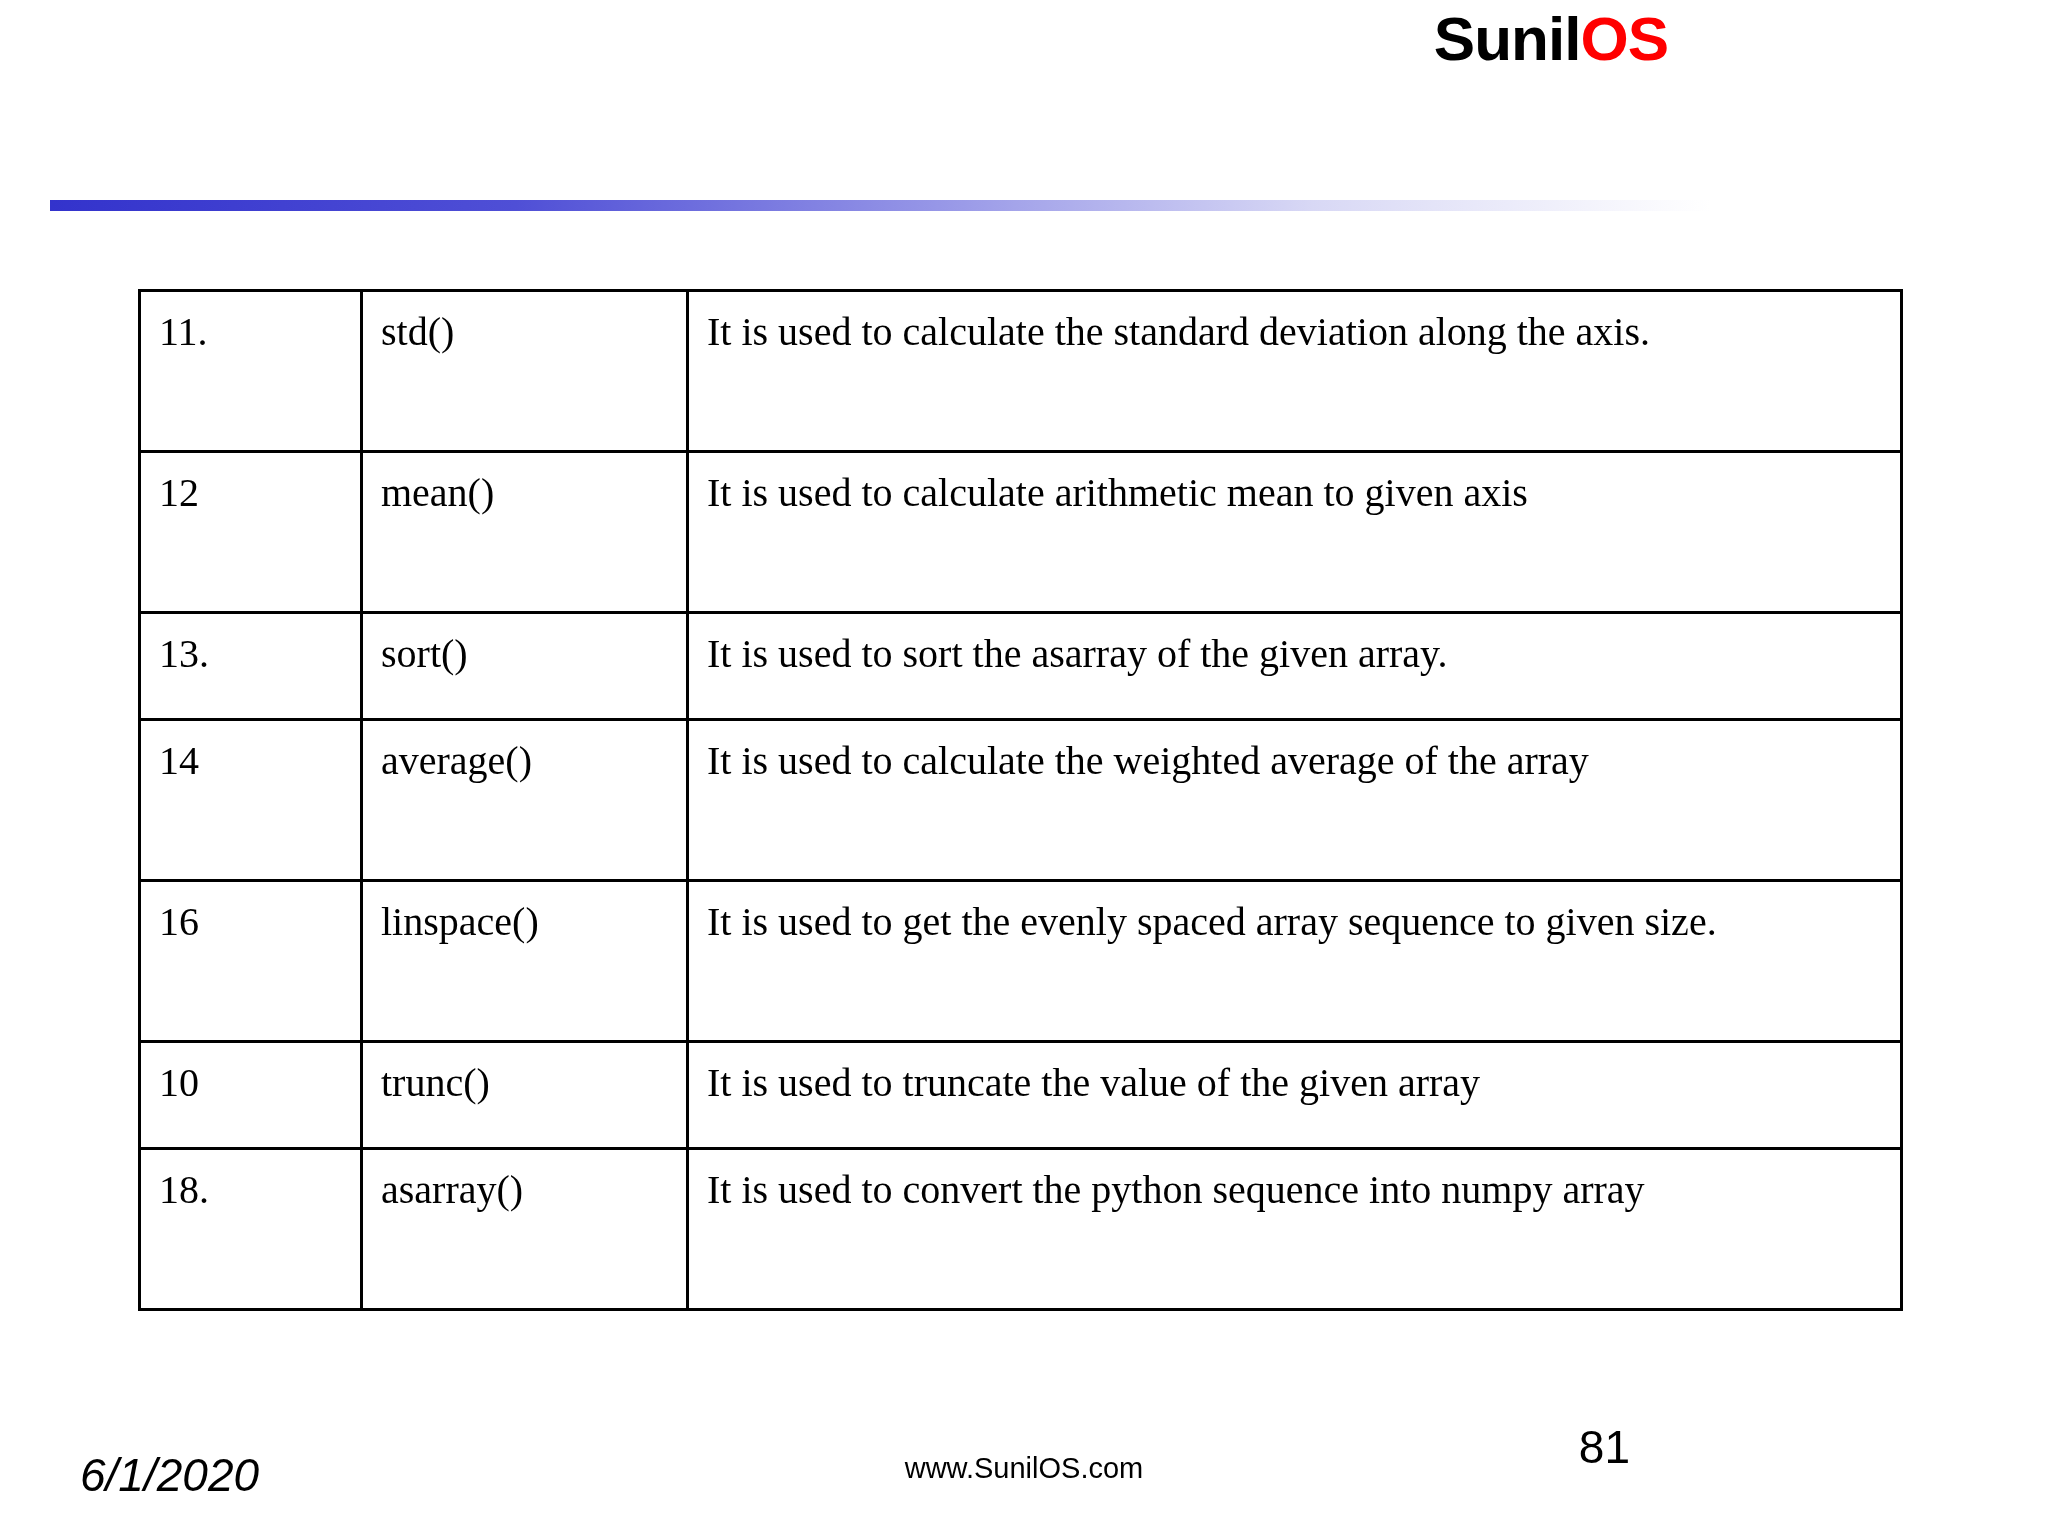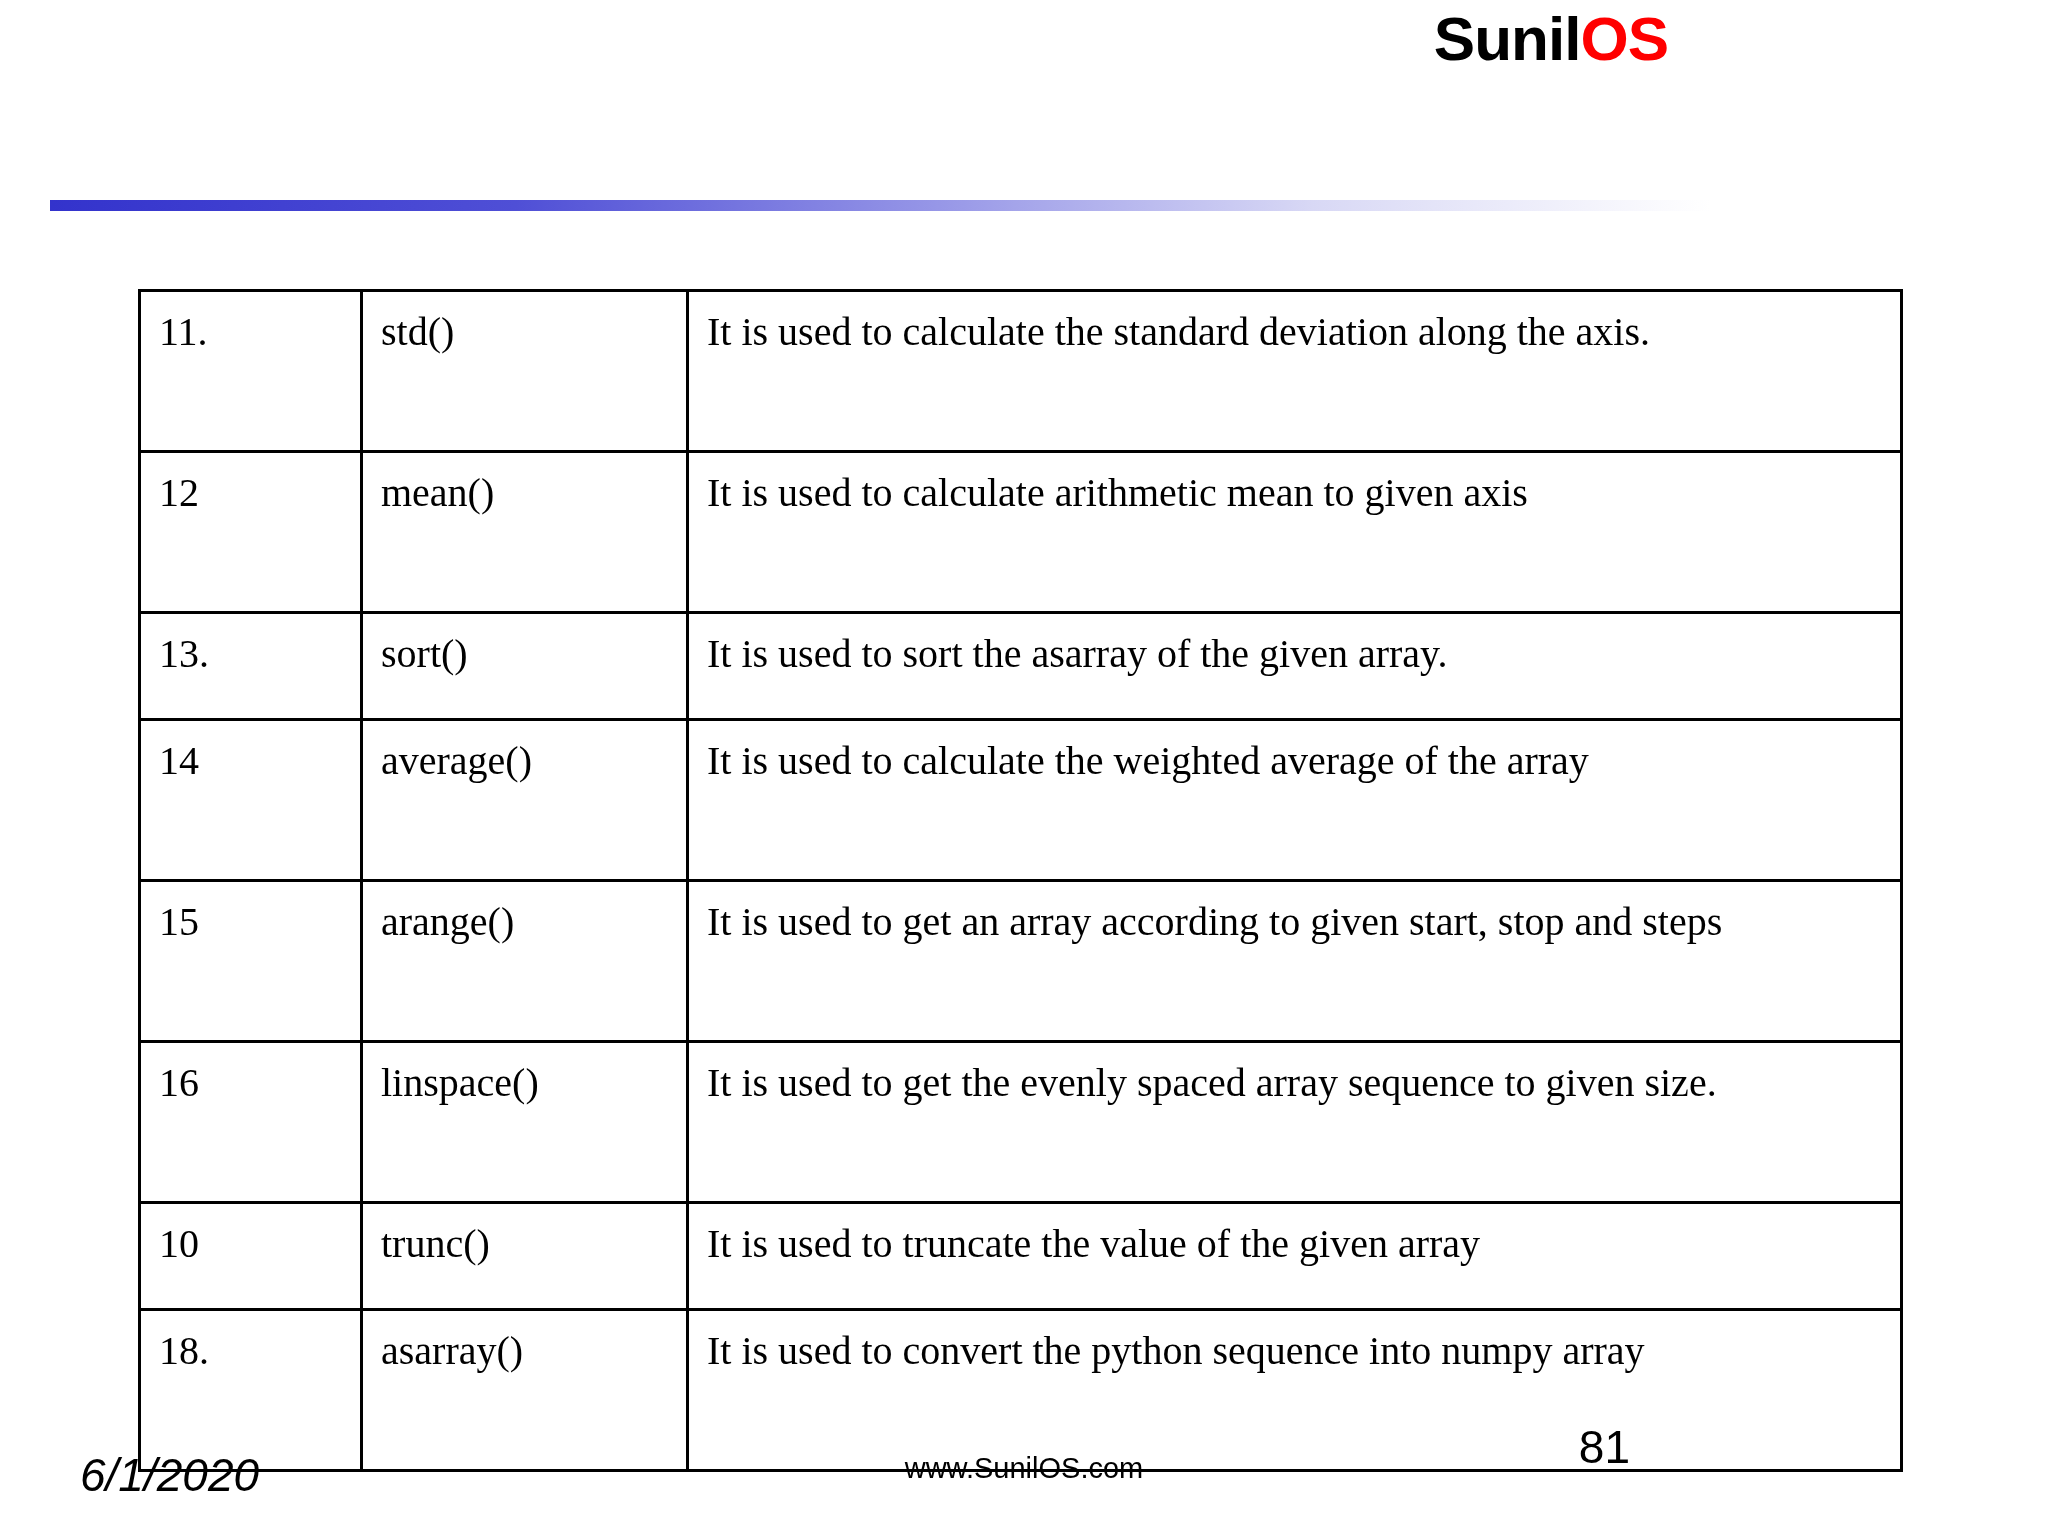--- a/index.html
+++ b/index.html
@@ -150,25 +150,20 @@
           <td class="cell-no">13.</td>
           <td class="cell-fn">sort()</td>
           <td class="cell-desc">It is used to sort the asarray of the given array.</td>
         </tr>
         <tr class="h2">
           <td class="cell-no">14</td>
           <td class="cell-fn">average()</td>
           <td class="cell-desc">It is used to calculate the weighted average of the array</td>
         </tr>
         <tr class="h2">
-          <td class="cell-no">15</td>
-          <td class="cell-fn">arange()</td>
-          <td class="cell-desc">It is used to get an array according to given start, stop and steps</td>
-        </tr>
-        <tr class="h2">
           <td class="cell-no">16</td>
           <td class="cell-fn">linspace()</td>
           <td class="cell-desc">It is used to get the evenly spaced array sequence to given size.</td>
         </tr>
         <tr class="h1">
           <td class="cell-no">10</td>
           <td class="cell-fn">trunc()</td>
           <td class="cell-desc">It is used to truncate the value of the given array</td>
         </tr>
         <tr class="h2">

